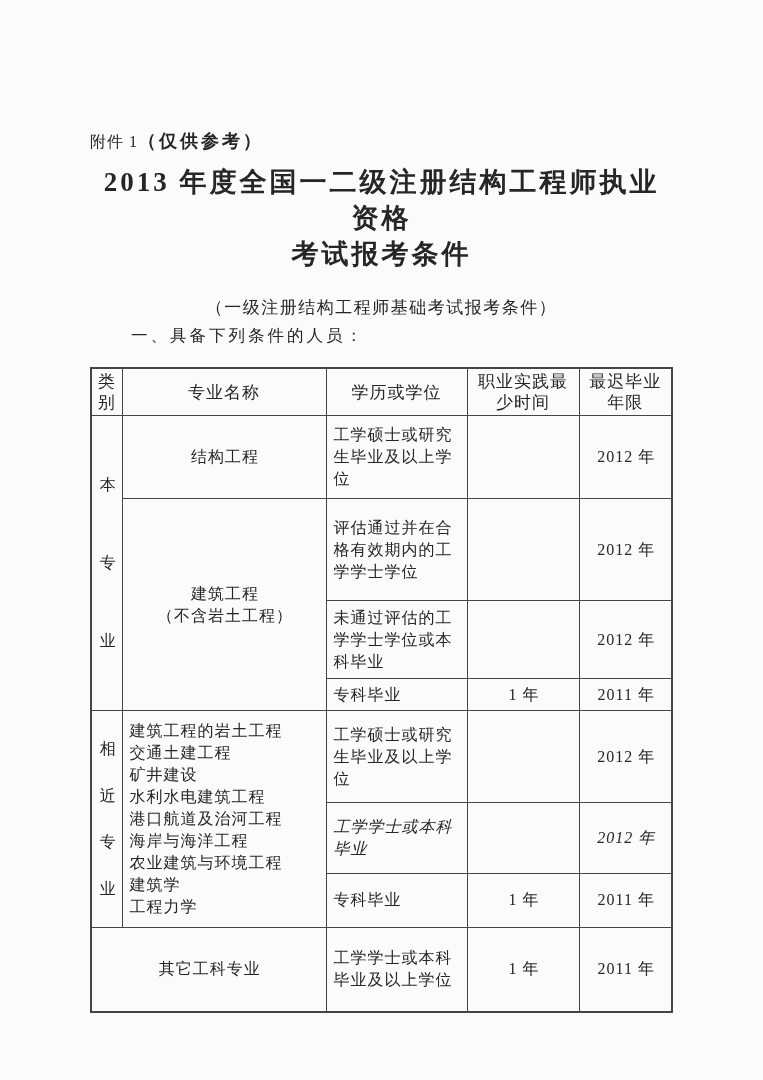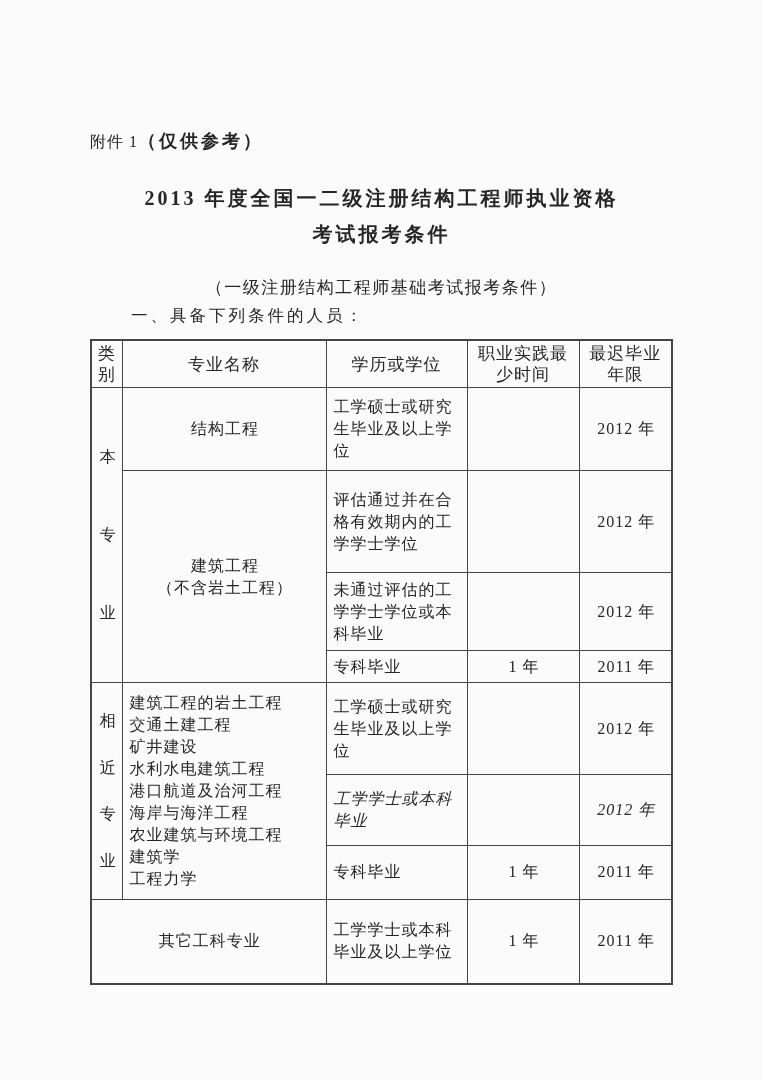--- a/index.html
+++ b/index.html
@@ -23,23 +23,23 @@
     height:30px;line-height:30px;
     letter-spacing:1px;
     white-space:nowrap;
   }
   .attachment-note{
     font-weight:bold;
     font-size:18px;
     letter-spacing:3px;
   }
   .doc-title{
-    margin-top:24px;
+    margin-top:8px;
     text-align:center;
-    font-size:20px;
+    font-size:27px;
     font-weight:bold;
     line-height:36px;
     letter-spacing:3px;
   }
   .doc-subtitle{
     margin-top:23px;
     text-align:center;
     font-size:17px;
     letter-spacing:1.5px;
     line-height:26px;
@@ -47,21 +47,21 @@
   .section-heading{
     margin-top:4px;
     padding-left:41px;
     font-size:16.5px;
     letter-spacing:3px;
     line-height:22px;
   }
 
   
   table.req{
-    margin-top:12px;
+    margin-top:20px;
     border-collapse:collapse;
     table-layout:fixed;
     width:583px;
     border:2px solid #454545;
   }
   table.req th, table.req td{
     border:1px solid #454545;
     font-weight:normal;
     vertical-align:middle;
     font-size:16px;

